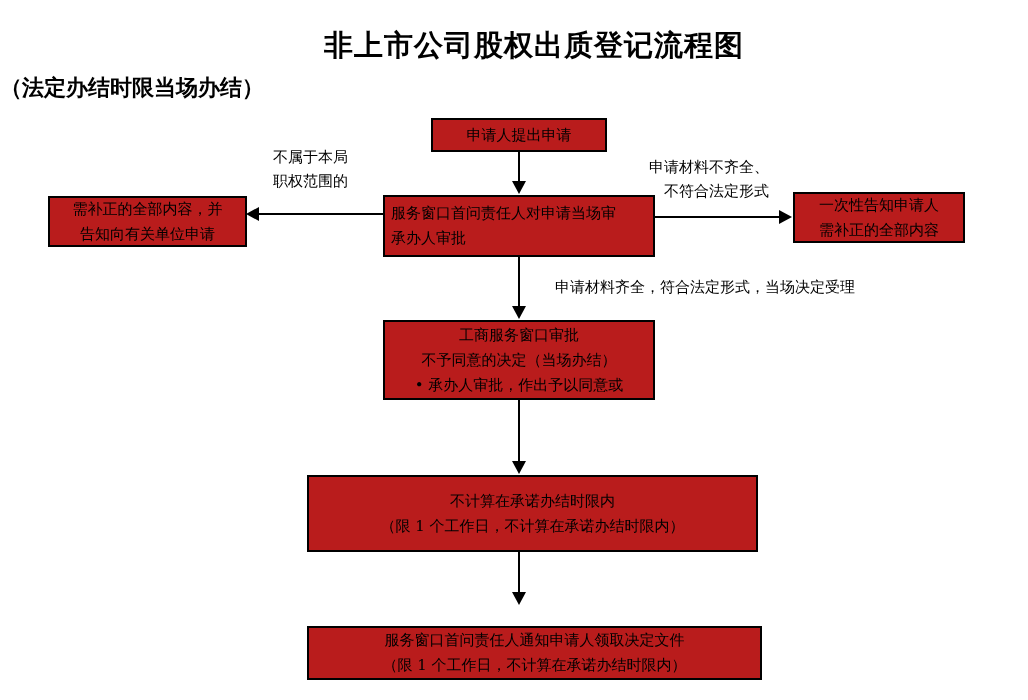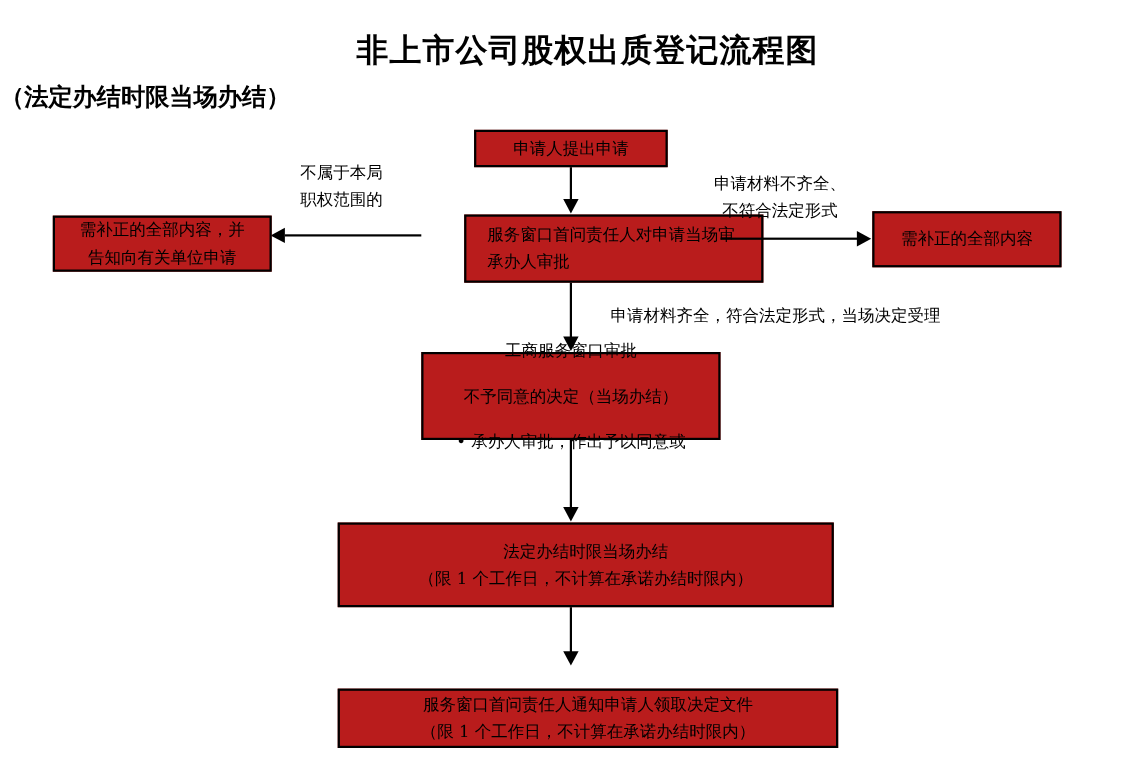--- a/index.html
+++ b/index.html
@@ -51,23 +51,22 @@
     display: flex;
     flex-direction: column;
     justify-content: center;
     font-size: 15px;
     line-height: 25px;
   }
   .box.center { align-items: center; text-align: center; }
   .box.left {
     align-items: flex-start;
     text-align: left;
-    padding-left: 19px;
+    padding-left: 6px;
     padding-right: 6px;
-    margin-left: 39px;
   }
   .box .ln { white-space: nowrap; }
   
   .label {
     position: absolute;
     font-size: 15px;
     line-height: 24px;
     white-space: nowrap;
   }
   .label .ln { white-space: nowrap; display: block; }
@@ -133,50 +132,51 @@
   </div>
 
   <div class="hline" style="left:259px; top:213px; width:124px;"></div>
   <div class="arrow-left" style="left:246px; top:207px;"></div>
 
   <div class="box center" style="left:48px; top:196px; width:199px; height:51px;">
     <span class="ln">需补正的全部内容，并</span>
     <span class="ln">告知向有关单位申请</span>
   </div>
 
-  <div class="label" style="left:649px; top:155px; text-align:center;">
+  <div class="label" style="left:649px; top:155px; text-align:right;">
     <span class="ln">申请材料不齐全、</span>
     <span class="ln">不符合法定形式</span>
   </div>
 
   <div class="hline" style="left:655px; top:216px; width:125px;"></div>
   <div class="arrow-right" style="left:779px; top:210px;"></div>
 
   <div class="box center" style="left:793px; top:192px; width:172px; height:51px;">
+    <span class="ln">一次性告知申请人</span>
     <span class="ln">需补正的全部内容</span>
   </div>
 
   <div class="label" style="left:555px; top:275px; text-align:left;">
     <span class="ln">申请材料齐全，符合法定形式，当场决定受理</span>
   </div>
 
   <div class="vline" style="left:518px; top:257px; height:50px;"></div>
   <div class="arrow-down" style="left:512px; top:306px;"></div>
 
-  <div class="box center" style="left:383px; top:320px; width:272px; height:80px;gap:16px;">
+  <div class="box center" style="left:383px; top:320px; width:272px; height:80px;">
     <span class="ln">工商服务窗口审批</span>
     <span class="ln">不予同意的决定（当场办结）</span>
     <span class="ln">• 承办人审批，作出予以同意或</span>
   </div>
 
   <div class="vline" style="left:518px; top:400px; height:62px;"></div>
   <div class="arrow-down" style="left:512px; top:461px;"></div>
 
   <div class="box center" style="left:307px; top:475px; width:451px; height:77px;">
-    <span class="ln">法定办结时限当场办结</span>
+    <span class="ln">不计算在承诺办结时限内</span>
     <span class="ln">（限 1 个工作日，不计算在承诺办结时限内）</span>
   </div>
 
   <div class="vline" style="left:518px; top:552px; height:41px;"></div>
   <div class="arrow-down" style="left:512px; top:592px;"></div>
 
   <div class="box center" style="left:307px; top:626px; width:455px; height:54px;">
     <span class="ln">服务窗口首问责任人通知申请人领取决定文件</span>
     <span class="ln">（限 1 个工作日，不计算在承诺办结时限内）</span>
   </div>

